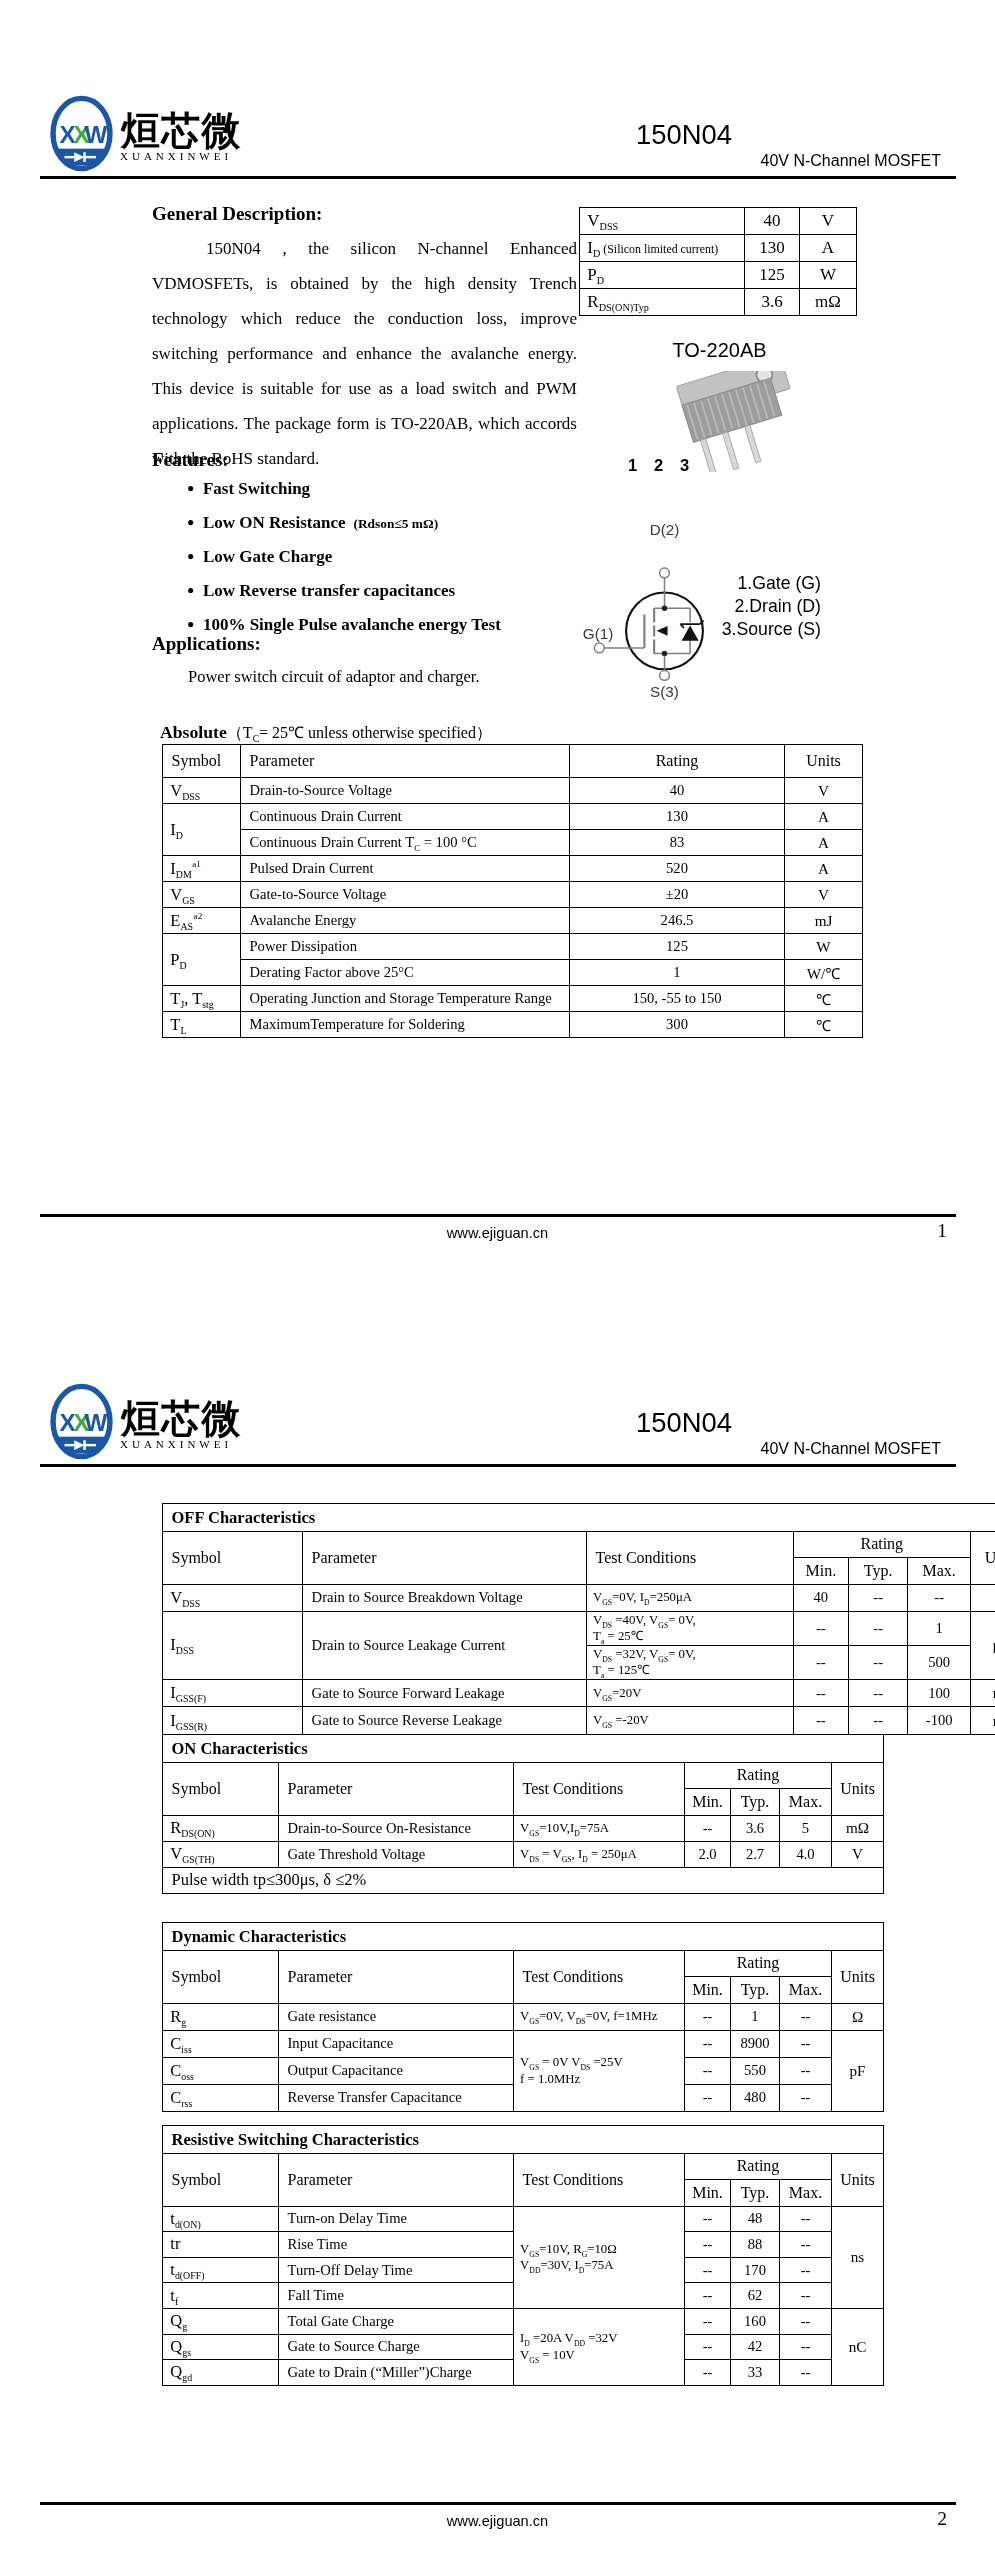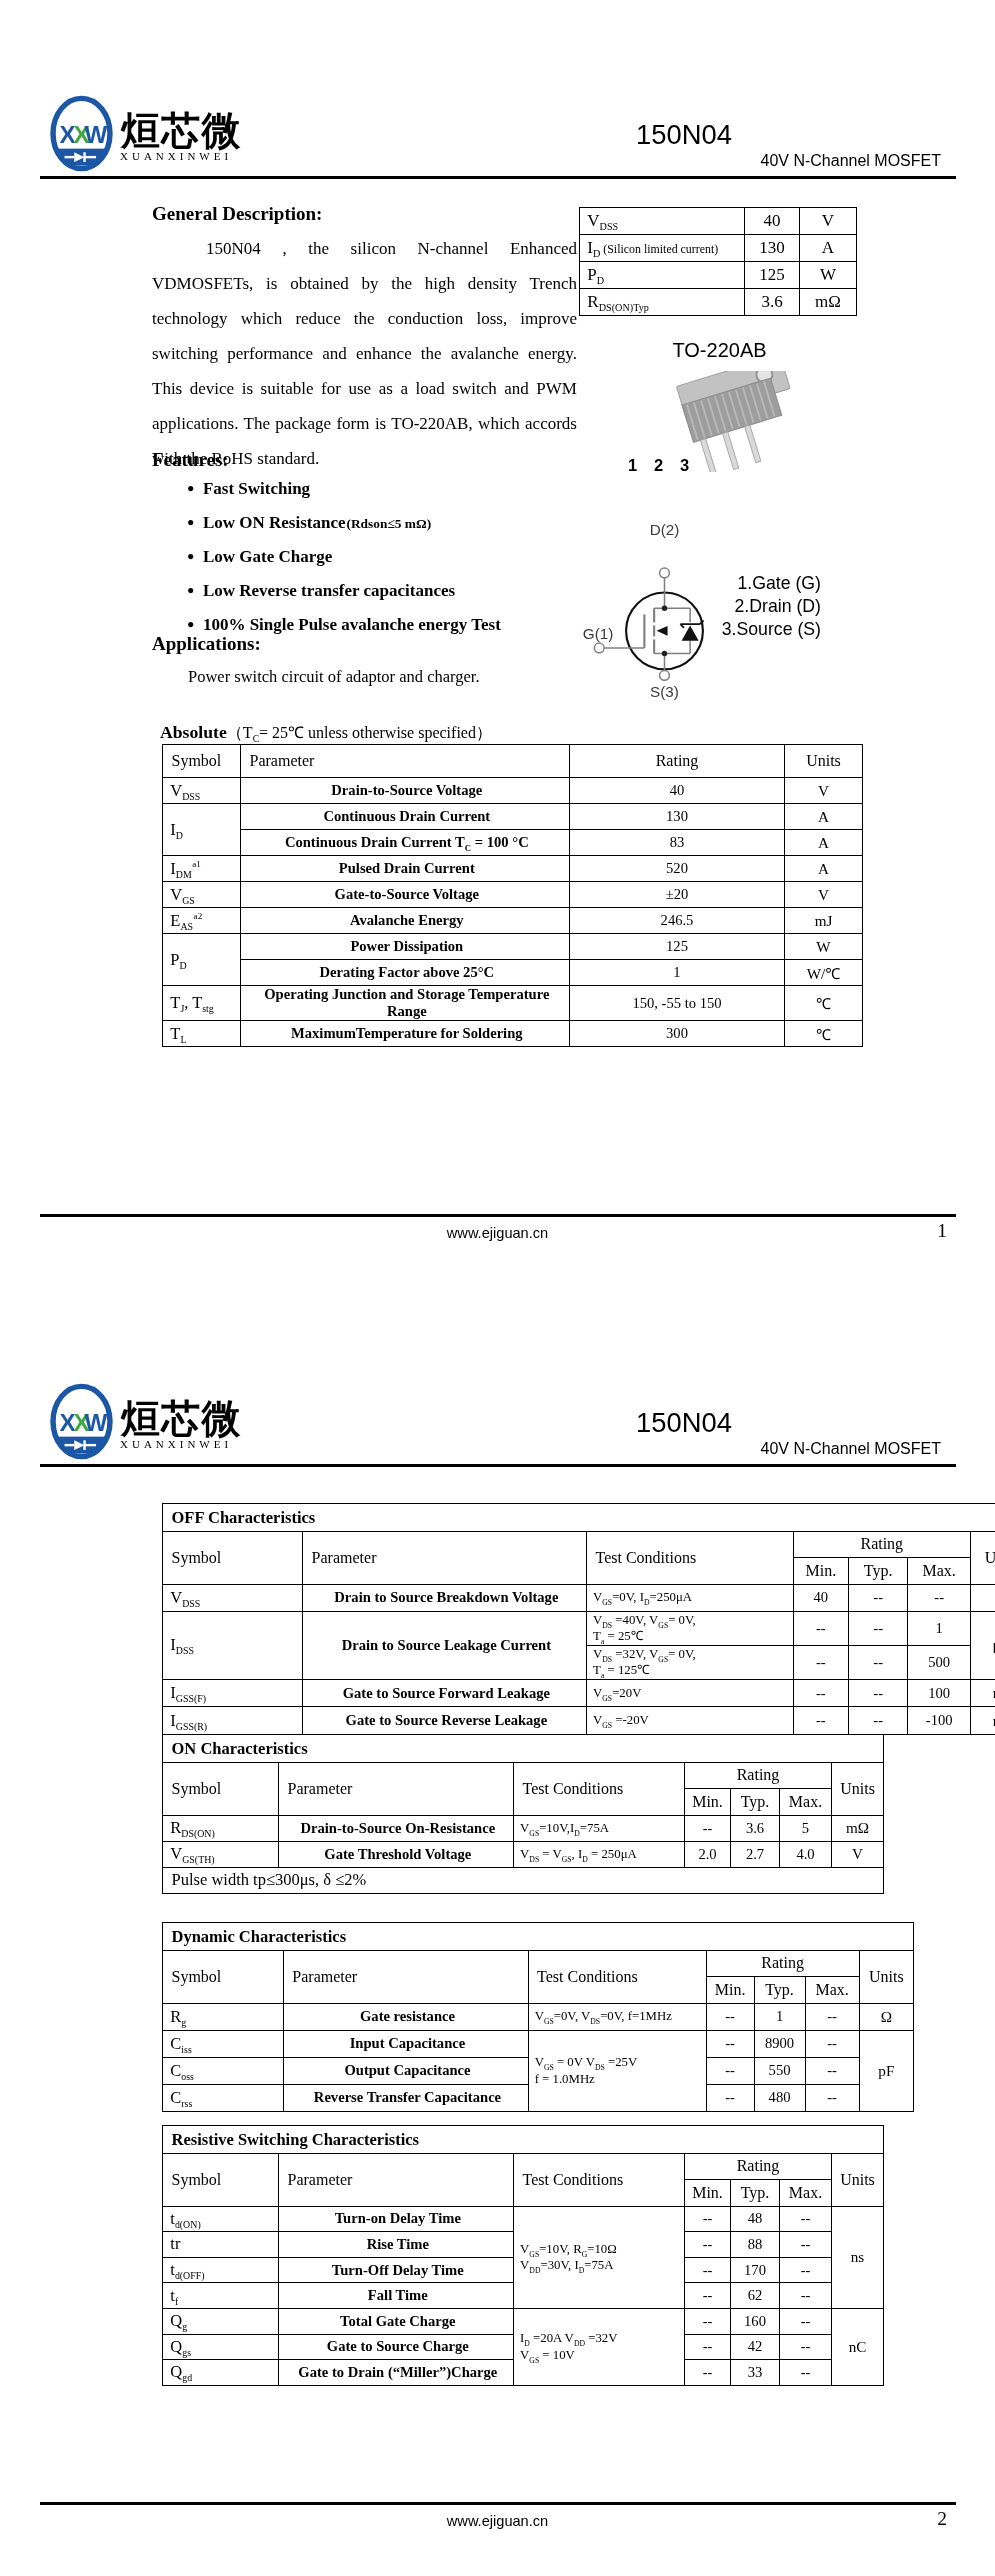--- a/index.html
+++ b/index.html
@@ -14,37 +14,37 @@
   .part-no { font-family:"Liberation Sans", sans-serif; font-size:27.4px; font-weight:500; line-height:1; }
   .subtitle { font-family:"Liberation Sans", sans-serif; font-size:16px; font-weight:400; text-align:right; line-height:1; }
   .rule { position:absolute; left:40px; width:916px; height:3px; background:#000; }
 
   
   .h1 { font-size:19px; font-weight:700; line-height:1.1; }
   .desc { width:425px; font-size:17px; line-height:35px; text-align:justify; text-indent:54px; }
   .feature-row { display:flex; align-items:baseline; height:34px; }
   .feature-bullet { font-size:12.2px; margin-right:8.5px; position:relative; top:-1.8px; }
   .feature-text { font-size:17px; font-weight:700; }
-  .feature-note { font-size:13.4px; font-weight:700; margin-left:1px; }
+  .feature-note { font-size:13.4px; font-weight:700; margin-left:8px; }
   .apps-body { font-size:16.5px; }
   .title-cond { font-size:16px; font-weight:400; }
 
   sub { font-size:0.60em; line-height:0; }
   sup { font-size:0.55em; vertical-align:super; line-height:0; margin-left:0.6px; }
   .seg-small { font-size:0.70em; }
 
   
   table { border-collapse:collapse; table-layout:fixed; width:100%; }
   .dtable table { border:1.8px solid #000; }
   td { border:1.2px solid #000; padding:0 4.9px; overflow:hidden; }
   .ttitle td { font-weight:700; font-size:16.5px; text-align:left; padding-left:8.5px; height:28px; }
   .hcell { font-size:16px; text-align:center; }
   .hleft { text-align:left; padding-left:8.5px; }
   .sym { font-size:16.5px; text-align:left; padding-left:7.3px; }
-  .param { font-size:14.6px; text-align:center; padding-left:8.5px;font-weight:bold; }
+  .param { font-size:14.6px; text-align:left; padding-left:8.5px; }
   .cond { font-size:12.8px; text-align:left; padding-left:6.1px; line-height:1.3; }
   .val { font-size:14.6px; text-align:center; }
   .unit { font-size:15.2px; text-align:center; }
   .note-row td { font-size:16.5px; text-align:left; padding-left:8.5px; }
 
   
   .qtable table { border:1.8px solid #000; }
   .qtable td { height:27px; }
   .q-sym { font-size:17px; text-align:left; padding-left:7.3px; }
   .q-val, .q-unit { font-size:17px; text-align:center; }
@@ -447,21 +447,21 @@
         <td class="val">4.0</td>
         <td class="unit">V</td>
       </tr>
       <tr class="note-row" style="height:26px;">
         <td colspan="7">Pulse width tp≤300μs, δ ≤2%</td>
       </tr>
     </tbody>
       </table>
   </div>
 
-  <div class="abs dtable" style="left:162px; top:634px; width:752px;">
+  <div class="abs dtable" style="left:162px; top:634px; width:616px;">
     <table>
       <colgroup>
           <col style="width:116px">
           <col style="width:235px">
           <col style="width:171px">
           <col style="width:46px">
           <col style="width:49px">
           <col style="width:52px">
           <col style="width:52px">
         </colgroup>

